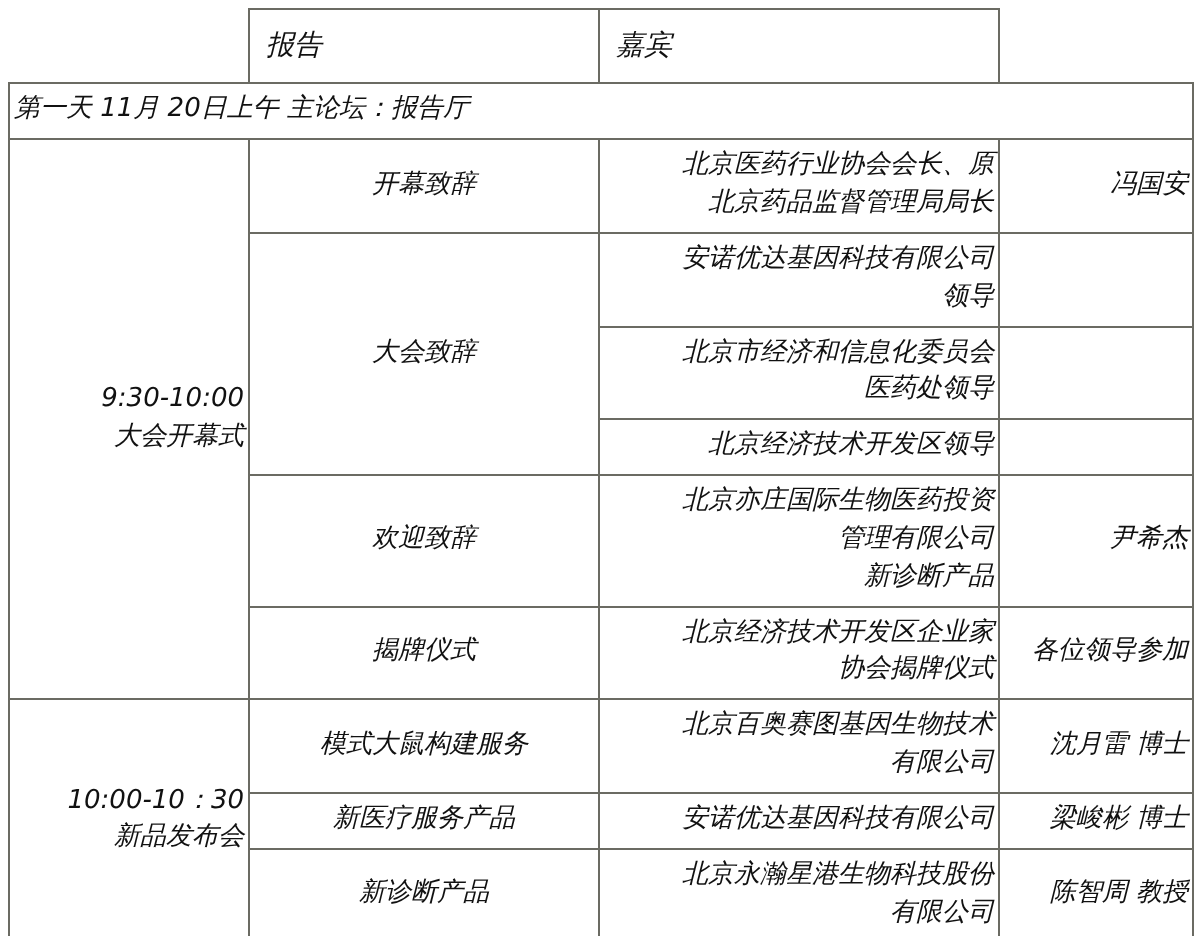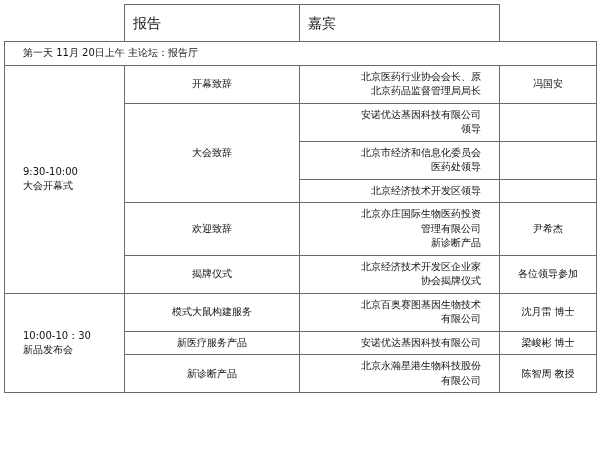--- a/index.html
+++ b/index.html
@@ -13,32 +13,33 @@
     font-family: "DejaVu Sans", "Liberation Sans", sans-serif;
     color: #111111;
     overflow: hidden;
   }
   .sheet {
     position: relative;
     width: 600px;
     height: 468px;
     box-sizing: border-box;
     padding: 2px 4px 0 4px;
+    font-style: italic;
   }
   table.agenda {
     border-collapse: collapse;
     width: 592px;
     table-layout: fixed;
     margin-top: 2px;
   }
   table.agenda td, table.agenda th {
     border: 1px solid #6b6b63;
-    padding: 4px 18px;
+    padding: 4px 2px;
     font-weight: normal;
-    font-size: 10px;
+    font-size: 13px;
     line-height: 1.45;
     vertical-align: middle;
     color: #111;
     background: #fff;
   }
   
   col.c-time { width: 120px; }
   col.c-report { width: 175px; }
   col.c-guestorg { width: 200px; }
   col.c-guest { width: 97px; }
@@ -60,34 +61,34 @@
     border-right: none;
     border-bottom: 1px solid #6b6b63;
   }
   td.session-bar {
     background: #f2f2e9;
     font-size: 13.5px;
     padding: 7px 8px;
     text-align: left;
   }
   td.timecell {
-    text-align: left;
+    text-align: right;
     font-size: 13.5px;
     line-height: 1.6;
   }
   td.topic {
     text-align: center;
     font-size: 13.5px;
   }
   td.org {
     text-align: right;
     font-size: 13px;
   }
   td.guest {
-    text-align: center;
+    text-align: right;
     font-size: 13px;
     white-space: nowrap;
   }
   .nowrapline { display: block; }
 </style>
 </head>
 <body>
 
 <div class="sheet">
   <table class="agenda">

